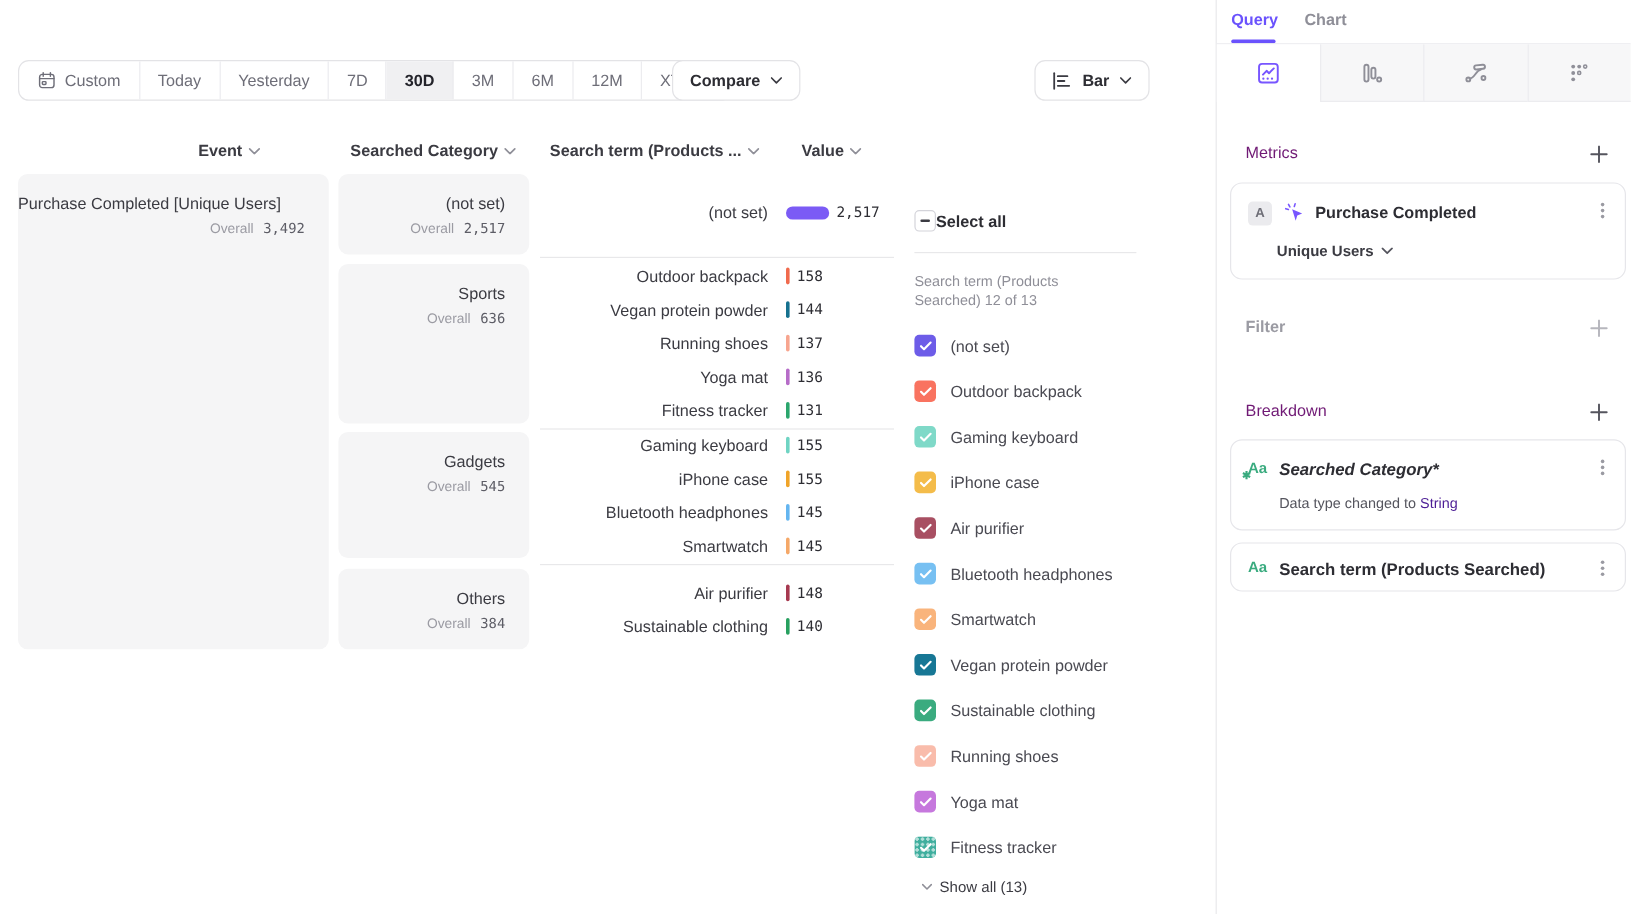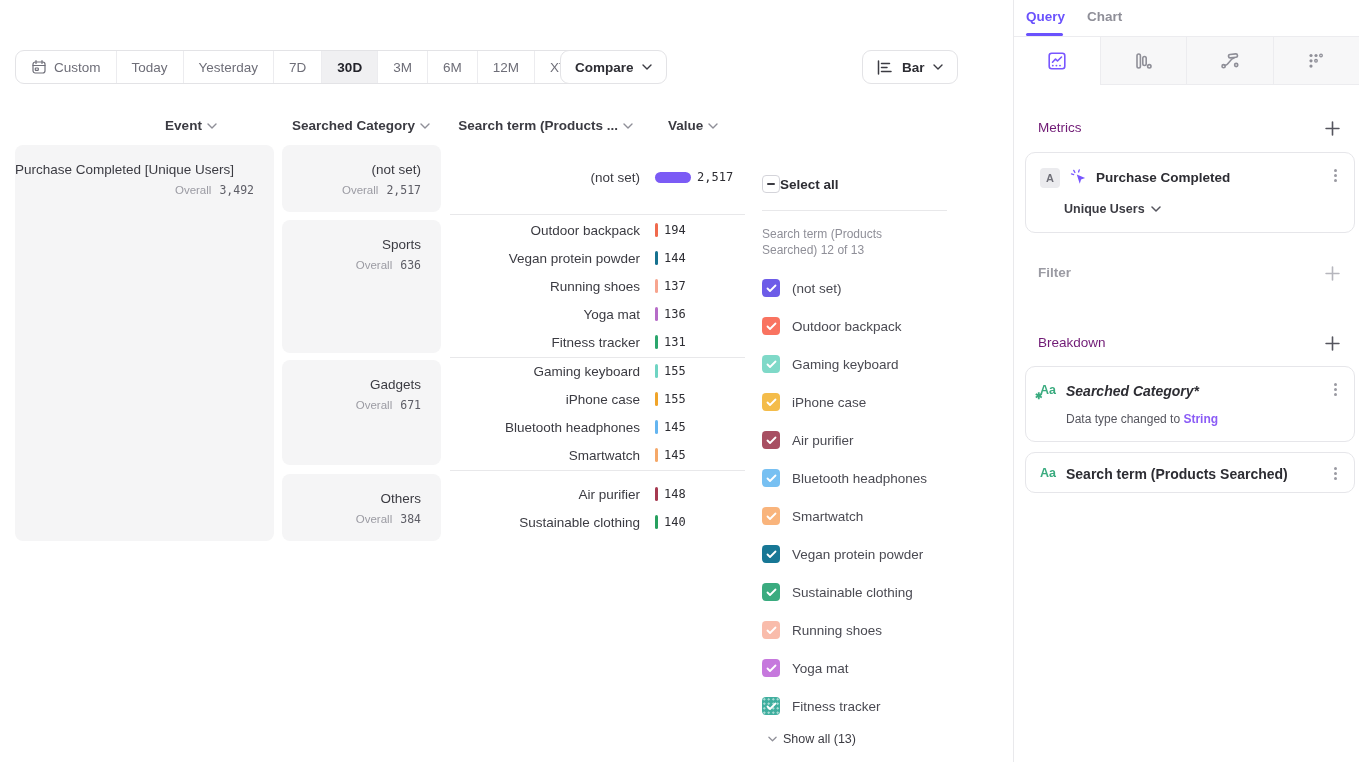--- a/index.html
+++ b/index.html
@@ -83,21 +83,21 @@
     align-items:center; gap:2px; cursor:pointer; }
   .kebab i { width:3px; height:3px; border-radius:50%; background:#9a9aa2; }
   .agg-row { position:absolute; left:38px; top:49px; display:flex; align-items:center; gap:6px;
     font-size:12.5px; font-weight:700; color:#3b3b42; cursor:pointer; }
   .agg-row .chev { color:#55555e; }
   .aa-icon { position:absolute; left:14px; font-size:12.5px; font-weight:700; color:#3aab7f; }
   .aa-icon .star { position:absolute; left:-5px; bottom:-4px; font-size:9px; }
   .bd-name { position:absolute; left:40px; font-size:14px; font-weight:600; color:#2d2d33; white-space:nowrap; }
   .bd-name.ital { font-style:italic; }
   .bd-sub { position:absolute; left:40px; top:45px; font-size:12px; color:#55555e; }
-  .bd-sub b { font-weight:700; color:#8b5cf6; }
+  .bd-sub b { font-weight:400; color:#4c1d95; }
   .chev { flex:none; }
   svg { display:block; }
 </style>
 </head>
 <body>
 
 <div class="app">
 
   <div class="seg-group" id="date-seg">
       <div class="seg">
@@ -200,41 +200,41 @@
       <div class="card-label">Sports</div>
       <div class="card-overall">
         <span class="ov-label">Overall</span>
         <span class="ov-value">636</span>
       </div>
       </div>
       <div class="cat-card" style="top:360px;height:105px">
       <div class="card-label">Gadgets</div>
       <div class="card-overall">
         <span class="ov-label">Overall</span>
-        <span class="ov-value">671</span>
+        <span class="ov-value">545</span>
       </div>
       </div>
       <div class="cat-card" style="top:474px;height:67px">
       <div class="card-label">Others</div>
       <div class="card-overall">
         <span class="ov-label">Overall</span>
         <span class="ov-value">384</span>
       </div>
       </div>
     </div>
   <div id="term-rows">
       <div class="term-row" style="top:163px">
     <span class="term-label">(not set)</span>
     <span class="row-bar big" style="background:#7b5bf5"></span>
     <span class="row-value">2,517</span>
   </div>
       <div class="term-row" style="top:216px">
     <span class="term-label">Outdoor backpack</span>
     <span class="row-bar" style="background:#f06a4d"></span>
-    <span class="row-value">194</span>
+    <span class="row-value">158</span>
   </div>
       <div class="term-row" style="top:244px">
     <span class="term-label">Vegan protein powder</span>
     <span class="row-bar" style="background:#16718f"></span>
     <span class="row-value">144</span>
   </div>
       <div class="term-row" style="top:272px">
     <span class="term-label">Running shoes</span>
     <span class="row-bar" style="background:#f7a58f"></span>
     <span class="row-value">137</span>

